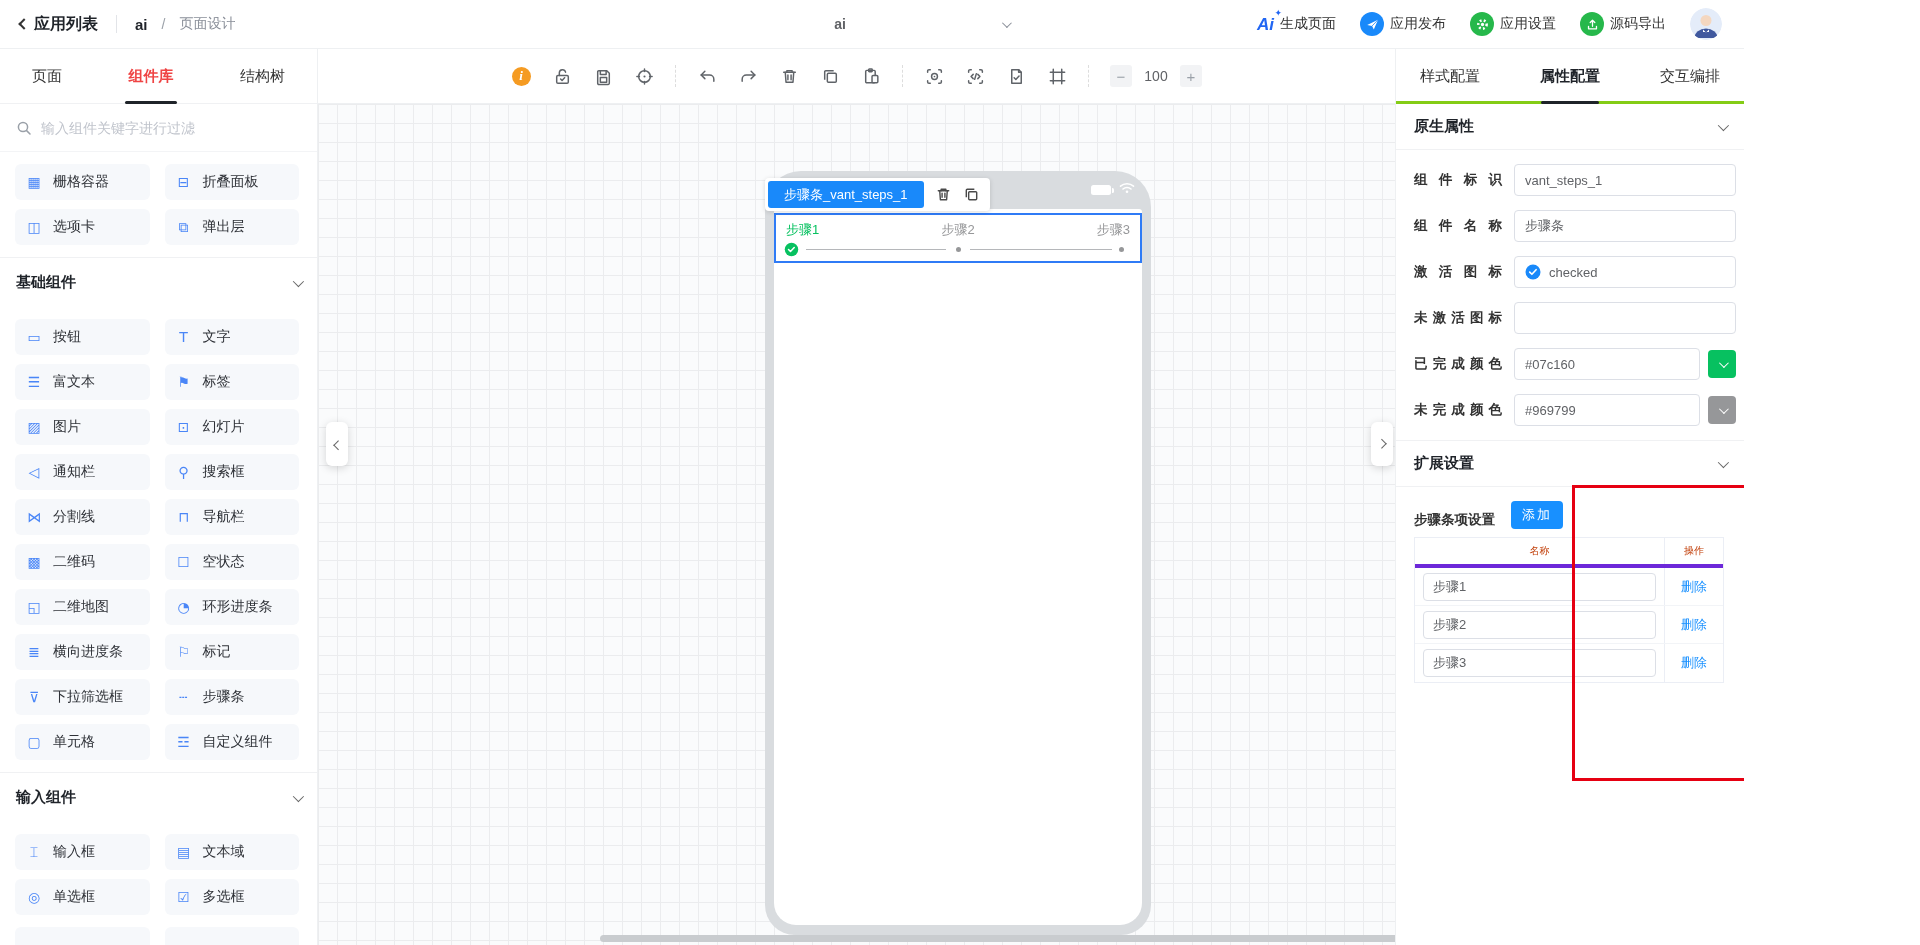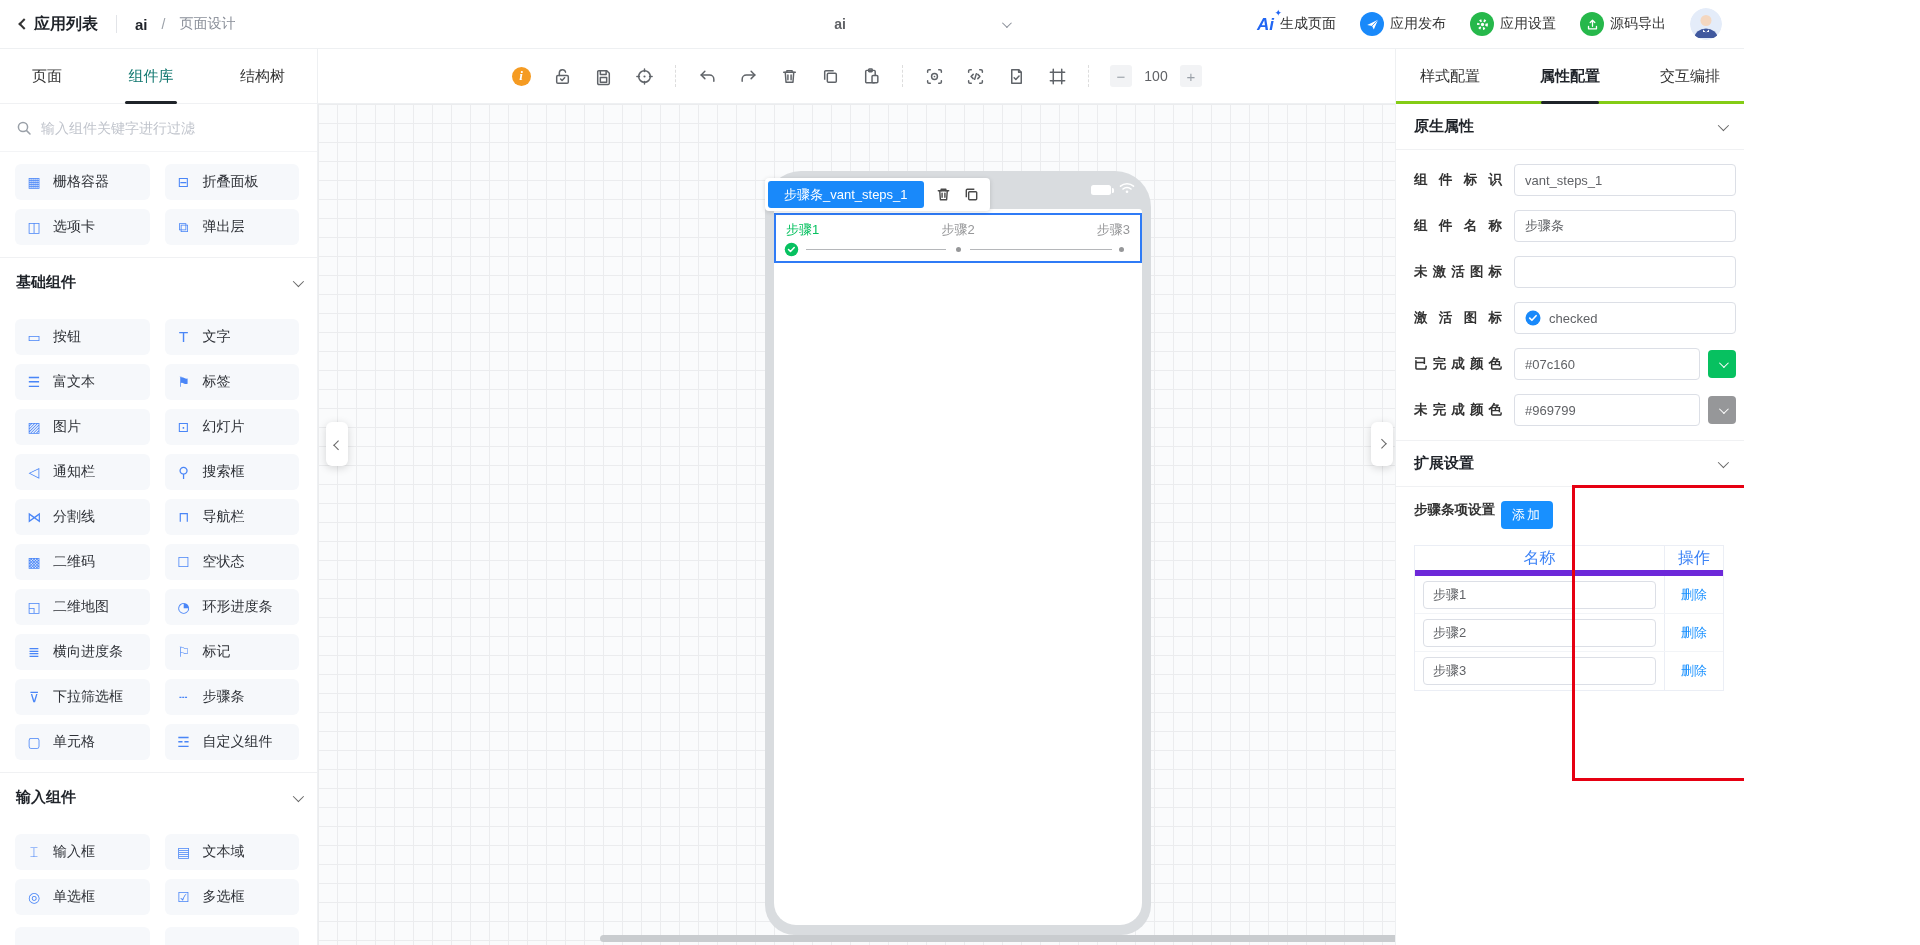--- a/index.html
+++ b/index.html
@@ -28,21 +28,21 @@
   .ai-logo{position:relative;font-weight:bold;font-style:italic;font-size:17px;color:#2166f3;line-height:1}
   .ai-spark{position:absolute;top:-7px;right:-8px;font-size:9px;font-style:normal;color:#2166f3}
   .circle-ic{width:24px;height:24px;border-radius:50%;display:flex;align-items:center;justify-content:center;flex:none}
   .c-blue{background:#1989fa}.c-green{background:#26b84b}
   .avatar{width:32px;height:32px;border-radius:50%;overflow:hidden;cursor:pointer;flex:none}
 
   
   .left-panel{position:absolute;top:49px;left:0;width:318px;bottom:0;background:#fff;border-right:1px solid #eef0f2;overflow:hidden;z-index:10}
   .lp-tabs{height:55px;display:flex;align-items:center;justify-content:space-between;padding:0 32px;border-bottom:1px solid #f0f1f3}
   .lp-tab{position:relative;font-size:15px;color:#333;cursor:pointer;height:55px;display:flex;align-items:center}
-  .lp-tab.active{font-weight:normal;color:#0f766e}
+  .lp-tab.active{font-weight:bold;color:#ef4444}
   .lp-tab.active::after{content:"";position:absolute;left:50%;transform:translateX(-50%);bottom:0;width:52px;height:3px;background:#1f2329;border-radius:2px}
   .lp-search{height:48px;display:flex;align-items:center;gap:9px;padding:0 16px;border-bottom:1px solid #f3f4f6}
   .lp-search input{border:none;outline:none;flex:1;font-size:14px;color:#333;background:transparent}
   .lp-search input::placeholder{color:#c0c4cc}
   .item-grid{display:grid;grid-template-columns:1fr 1fr;gap:9px 15px;padding:12px 18px 12px 15px}
   .comp-item{height:36px;background:#f6f8fb;border-radius:6px;display:flex;align-items:center;gap:10px;padding:0 10px;cursor:grab}
   .ci-glyph{color:#4a86f7;font-size:14px;width:18px;text-align:center;flex:none;font-family:"DejaVu Sans",sans-serif}
   .ci-label{font-size:14px;color:#2f3238;white-space:nowrap}
   .lp-section-head{display:flex;align-items:center;justify-content:space-between;height:50px;padding:0 16px;border-top:1px solid #f0f1f3;cursor:pointer}
   .lp-section-title{font-weight:bold;font-size:15px;color:#1f2329}
@@ -100,25 +100,25 @@
   .rp-fields{padding:14px 8px 0 18px}
   .frow{display:flex;align-items:center;margin-bottom:14px}
   .flabel{width:88px;flex:none;font-size:13.5px;font-weight:bold;color:#333;text-align:justify;text-align-last:justify;margin-right:12px}
   .finput{flex:1;height:32px;border:1px solid #dcdfe6;border-radius:4px;padding:0 10px;font-size:13px;color:#606266;outline:none;min-width:0;background:#fff}
   .icon-input{display:flex;align-items:center;gap:8px}
   .swatch{width:28px;height:28px;border-radius:4px;margin-left:8px;border:none;display:flex;align-items:center;justify-content:center;cursor:pointer;flex:none}
   .chev-white{width:7px;height:7px;border-right:1.6px solid #fff;border-bottom:1.6px solid #fff;transform:rotate(45deg) translateY(-2px)}
 
   .ext-section{margin-top:6px;border-top:1px solid #f0f1f3}
   .ext-body{padding:14px 18px 0 18px}
-  .ext-row{display:flex;align-items:flex-start;gap:6px;margin-bottom:16px}
+  .ext-row{display:flex;align-items:flex-end;gap:16px;margin-bottom:8px}
   .ext-row-label{font-size:13.5px;font-weight:bold;color:#333}
   .add-btn{background:var(--accent-blue,#1890ff);color:#fff;border:none;border-radius:4px;height:28px;padding:0 11px;font-size:13px;letter-spacing:2px;cursor:pointer}
   .ext-table{border:1px solid #ebeef5;margin-right:2px}
-  .trow-head{display:grid;grid-template-columns:1fr 58px;height:30px;border-bottom:6px solid #6d28d9;color:#3b82f6;font-size:16px}
+  .trow-head{display:grid;grid-template-columns:1fr 58px;height:30px;border-bottom:4px solid #6d28d9;color:#c2410c;font-size:10px}
   .th-cell{display:flex;align-items:center;justify-content:center}
   .th-cell:first-child{border-right:1px solid #ebeef5}
   .trow{display:grid;grid-template-columns:1fr 58px;height:38px;border-bottom:1px solid #f2f4f7}
   .trow:last-child{border-bottom:none}
   .tcell-name{display:flex;align-items:center;padding:0 8px;border-right:1px solid #ebeef5}
   .tcell-name input{width:100%;height:28px;border:1px solid #dcdfe6;border-radius:4px;padding:0 9px;font-size:13px;color:#606266;outline:none}
   .tcell-act{display:flex;align-items:center;justify-content:center}
   .del-link{color:var(--accent-blue,#1890ff);font-size:13px;text-decoration:none;cursor:pointer}
 
   .annotation-box{position:absolute;left:1572px;top:485px;width:344px;height:296px;border:3px solid var(--annotation-red,#e60012);z-index:30;pointer-events:none}
@@ -523,32 +523,32 @@
     <div class="rp-fields">
       <div class="frow">
         <span class="flabel">组件标识</span>
         <input class="finput" value="vant_steps_1" style="">
       </div>
       <div class="frow">
         <span class="flabel">组件名称</span>
         <input class="finput" value="步骤条" style="">
       </div>
       <div class="frow">
-        <span class="flabel">未激活图标</span>
-        <input class="finput" value="" style="">
-      </div>
-      <div class="frow">
         <span class="flabel">激活图标</span>
         <div class="finput icon-input">
           <svg width="16" height="16" viewBox="0 0 16 16">
               <circle cx="8" cy="8" r="7.5" fill="#1989fa"></circle>
               <path d="M4.7 8.1l2.2 2.2 4.2-4.6" fill="none" stroke="#fff" stroke-width="1.6" stroke-linecap="round" stroke-linejoin="round"></path>
             </svg>
           <span>checked</span>
         </div>
+      </div>
+      <div class="frow">
+        <span class="flabel">未激活图标</span>
+        <input class="finput" value="" style="">
       </div>
       <div class="frow">
         <span class="flabel">已完成颜色</span>
         <input class="finput" value="#07c160" style="">
         <button class="swatch" style="background-color: rgb(7, 193, 96);">
             <span class="chev-white"></span>
           </button>
       </div>
       <div class="frow">
         <span class="flabel">未完成颜色</span>

